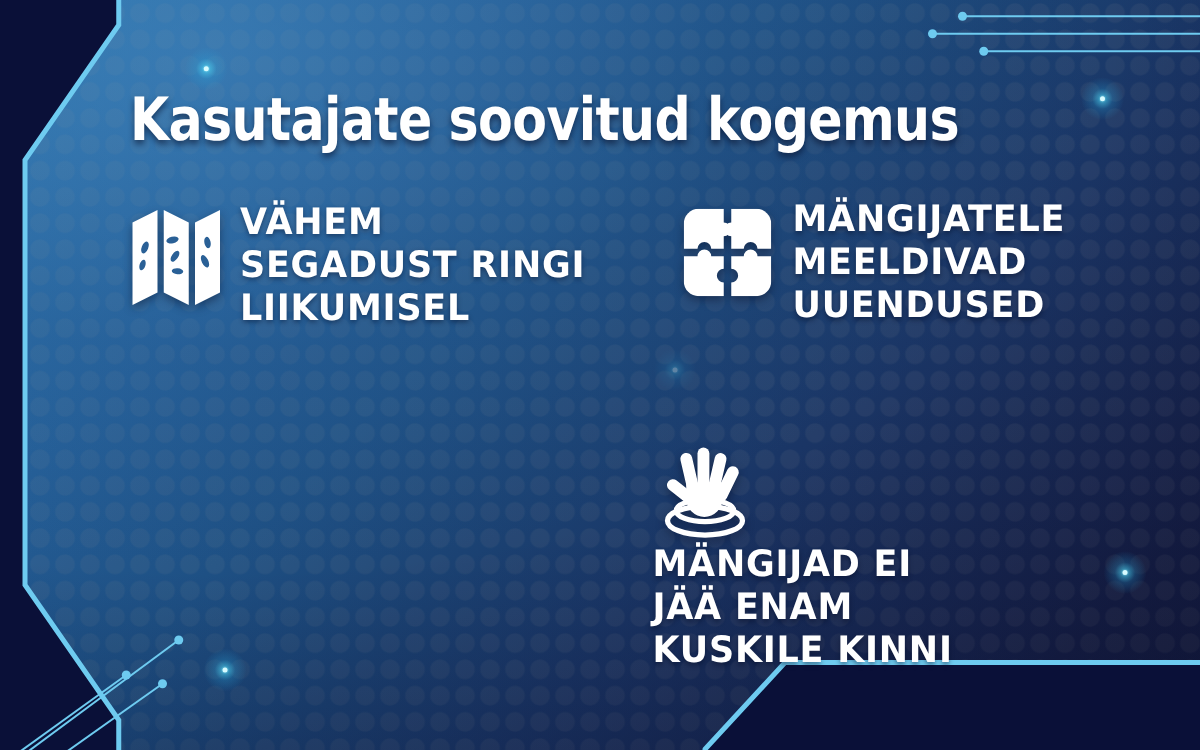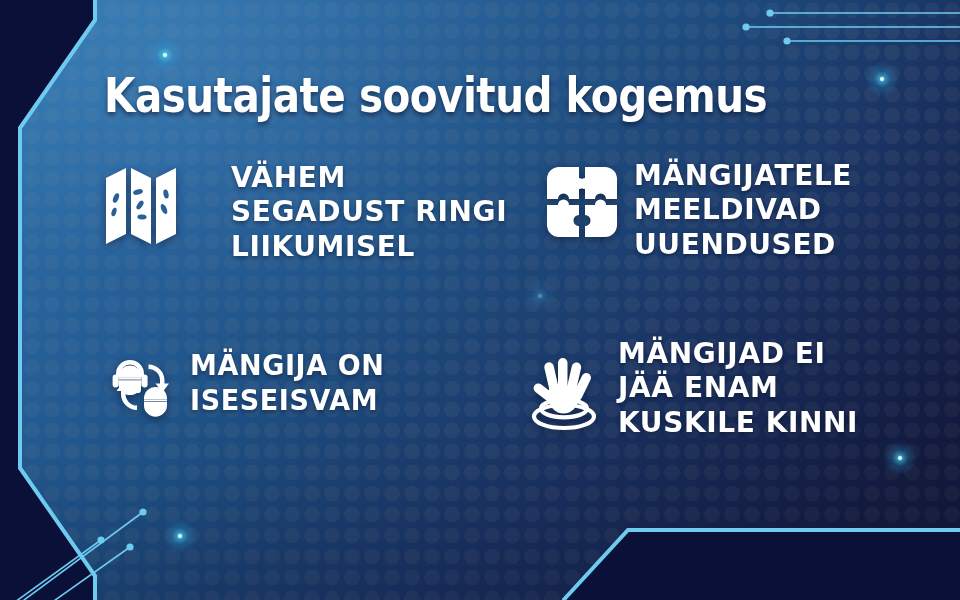--- a/index.html
+++ b/index.html
@@ -127,24 +127,24 @@
     white-space: nowrap;
     transform: scaleY(1.06);
     transform-origin: left top;
   }
 
   .feature {
     position: absolute;
     display: flex;
     align-items: flex-start;
   }
-  #feature-0 { left: 104px; top: 160px; gap: 39px; }
+  #feature-0 { left: 104px; top: 160px; }
   #feature-1 { left: 546px; top: 158px; }
   #feature-2 { left: 108px; top: 348px; }
-  #feature-3 { left: 522px; top: 336px; }
+  #feature-3 { left: 522px; top: 336px; flex-direction: column; }
 
   .feature-icon {
     flex: 0 0 auto;
     filter: drop-shadow(0 3px 4px rgba(4,10,35,0.45));
   }
   #feature-0 .feature-icon { width: 74px; height: 84px; margin-right: 14px; margin-top: 4px; }
   #feature-1 .feature-icon { width: 72px; height: 72px; margin-right: 16px; margin-top: 8px; }
   #feature-2 .feature-icon { width: 70px; height: 70px; margin-right: 12px; margin-top: 4px; }
   #feature-3 .feature-icon { width: 84px; height: 84px; margin-right: 12px; margin-top: 14px; }
 
@@ -260,44 +260,20 @@
           <path d="M1,39 H12 a5.5,5.5 0 1 1 11,0 H33 V49 a5.5,5.5 0 1 0 0,11 V71 H1 Z"></path>
 
           <path d="M39,39 H49 a5.5,5.5 0 1 1 11,0 H71 V71 H39 V60 a5.5,5.5 0 1 0 0,-11 Z"></path>
         </g>
       </svg>
       <div class="feature-label">MÄNGIJATELE
 MEELDIVAD
 UUENDUSED</div>
     </div>
 
-    <div class="feature" id="feature-2">
-      <svg class="feature-icon" viewBox="0 0 70 70">
-        <g fill="#ffffff">
-
-          <path d="M8,22 a14,14 0 0 1 28,0 v3 h-4.5 v-3 a9.5,9.5 0 0 0 -19,0 v3 H8 Z"></path>
-          <rect x="4.6" y="22.5" width="6" height="13" rx="3"></rect>
-          <rect x="33.6" y="22.5" width="6" height="13" rx="3"></rect>
-          <path d="M33,34.5 v3.2 a3.4,3.4 0 0 1 -3.4,3.4 h-3.2 v-3.4 h3.2 v-3.2 Z"></path>
-          <path d="M22,13.5 a11.5,11.5 0 0 1 11.5,11.5 v0.6 H10.5 v-0.6 A11.5,11.5 0 0 1 22,13.5 Z"></path>
-          <path d="M10.5,28.2 h23 v3.3 a11.5,11.5 0 0 1 -23,0 Z"></path>
-          <rect x="10.5" y="25.3" width="23" height="2.3"></rect>
-
-          <path d="M36,46.5 a11.5,11.5 0 0 1 23,0 v0.6 H36 Z"></path>
-          <path d="M36,50 h23 v3.2 a11.5,11.5 0 0 1 -23,0 Z"></path>
-          <rect x="36" y="47.3" width="23" height="2.1"></rect>
-
-          <path d="M40.5,12.5 a16,16 0 0 1 16,16 v3 h4.5 l-6.7,9 -6.8,-9 h4.5 v-3 a11.5,11.5 0 0 0 -11.5,-11.5 Z"></path>
-
-          <path d="M29,58 a16,16 0 0 1 -16,-16 v-3 H8.5 l6.7,-9 6.8,9 h-4.5 v3 A11.5,11.5 0 0 0 29,53.5 Z"></path>
-        </g>
-      </svg>
-      <div class="feature-label">MÄNGIJA ON
-ISESEISVAM</div>
-    </div>
 
     <div class="feature" id="feature-3">
       <svg class="feature-icon" viewBox="0 0 84 84">
         <g fill="#ffffff">
 
           <rect x="36" y="8" width="9.5" height="42" rx="4.8"></rect>
           <rect x="46.5" y="12" width="9.5" height="38" rx="4.8" transform="rotate(13 51 31)"></rect>
           <rect x="25.5" y="12" width="9.5" height="38" rx="4.8" transform="rotate(-13 30 31)"></rect>
           <rect x="55" y="22" width="9.5" height="30" rx="4.8" transform="rotate(26 60 37)"></rect>
 

